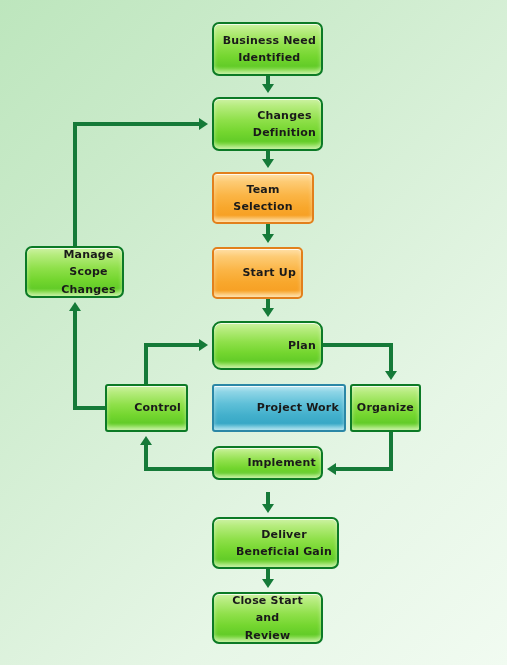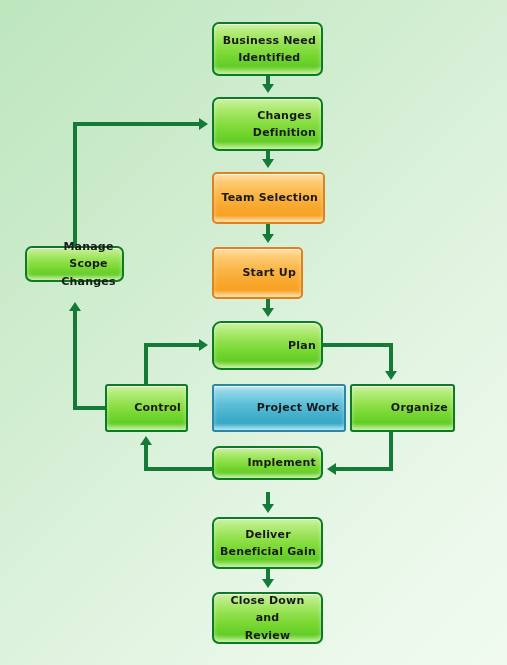--- a/index.html
+++ b/index.html
@@ -148,48 +148,48 @@
 
   <div id="nodes">
       <div class="node green" style="left: 212px; top: 22px; width: 111px; height: 54px;">
         <span class="label">Business Need
 Identified</span>
       </div>
       <div class="node green" style="left: 212px; top: 97px; width: 111px; height: 54px;">
         <span class="label">Changes
 Definition</span>
       </div>
-      <div class="node orange" style="left: 212px; top: 172px; width: 113px; height: 52px;">
+      <div class="node orange" style="left: 212px; top: 172px; width: 102px; height: 52px;">
         <span class="label">Team Selection</span>
       </div>
       <div class="node orange" style="left: 212px; top: 247px; width: 91px; height: 52px;">
         <span class="label">Start Up</span>
       </div>
       <div class="node green" style="left: 212px; top: 321px; width: 111px; height: 49px; border-radius: 9px;">
         <span class="label">Plan</span>
       </div>
-      <div class="node green" style="left: 25px; top: 246px; width: 99px; height: 36px; padding-left: 28px;">
+      <div class="node green" style="left: 25px; top: 246px; width: 99px; height: 52px; padding-left: 28px;">
         <span class="label">Manage Scope
 Changes</span>
       </div>
       <div class="node green sq" style="left: 105px; top: 384px; width: 83px; height: 48px;">
         <span class="label">Control</span>
       </div>
       <div class="node blue" style="left: 212px; top: 384px; width: 134px; height: 48px;">
         <span class="label">Project Work</span>
       </div>
-      <div class="node green sq" style="left: 350px; top: 384px; width: 105px; height: 48px; padding-left: 46px;">
+      <div class="node green sq" style="left: 350px; top: 384px; width: 71px; height: 48px; padding-left: 46px;">
         <span class="label">Organize</span>
       </div>
       <div class="node green" style="left: 212px; top: 446px; width: 111px; height: 34px;">
         <span class="label">Implement</span>
       </div>
-      <div class="node green" style="left: 212px; top: 517px; width: 111px; height: 52px;">
+      <div class="node green" style="left: 212px; top: 517px; width: 127px; height: 52px;">
         <span class="label">Deliver
 Beneficial Gain</span>
       </div>
       <div class="node green" style="left: 212px; top: 592px; width: 111px; height: 52px;">
-        <span class="label">Close Down and
+        <span class="label">Close Start and
 Review</span>
       </div>
     </div>
 
 </div>
 
 </body></html>

